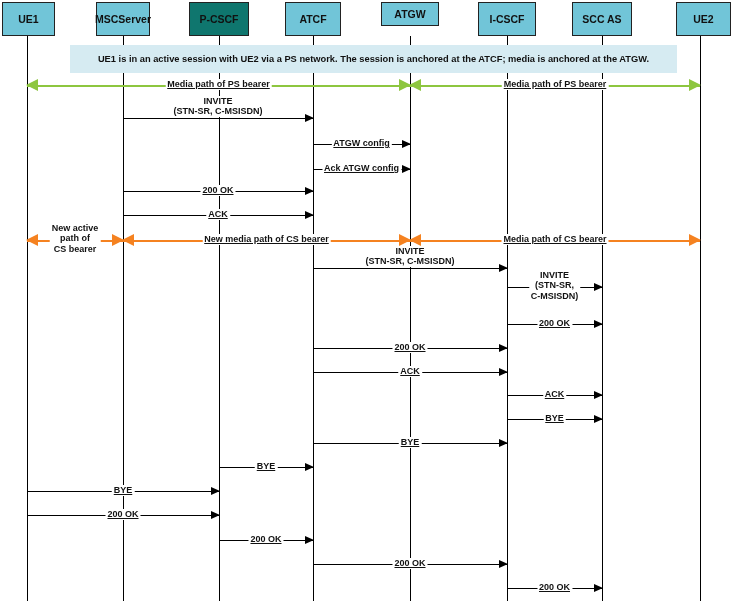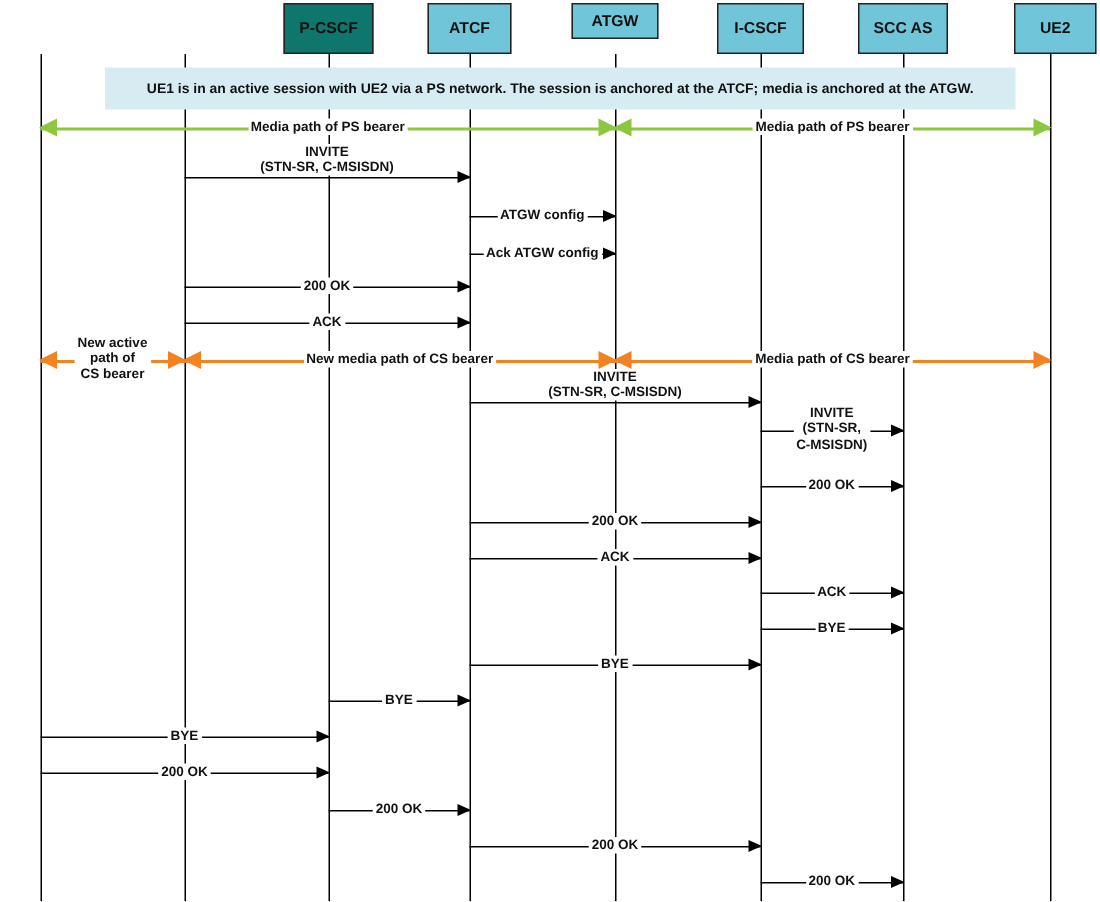--- a/index.html
+++ b/index.html
@@ -14,30 +14,35 @@
         font-weight:bold;font-size:9.3px;color:#111;padding:0 8px;}
   .msg{position:absolute;height:0;}
   .msg .line{position:absolute;left:0;top:0;height:0;border-top-width:1px;border-top-style:solid;width:100%;}
   .msg .head{position:absolute;top:-4.5px;width:0;height:0;border-top:4.5px solid transparent;border-bottom:4.5px solid transparent;}
   .msg .head.r{right:-1px;border-left-width:9px;border-left-style:solid;}
   .msg .head.l{left:-1px;border-right-width:9px;border-right-style:solid;}
   .msg .lbl{position:absolute;left:50%;transform:translateX(-50%);
             text-align:center;white-space:nowrap;font-size:9px;font-weight:bold;color:#111;
             background:#fff;padding:0 2px;line-height:1.18;}
   .lbl.above{bottom:2px;}
-  .lbl.center{top:-6px;}
+  .lbl.center{top:-6px;text-decoration:underline;}
   .lbl.two{top:-8px;}
   .media .lbl{background:#fff;}
 </style>
 </head>
 <body>
 
 <div id="canvas">
     <div class="lifeline" style="left: 27px; top: 36px; height: 565px;"></div>
+    <div class="actorbox" style="left: 2px; top: 2px; width: 53px; height: 34px; background: rgb(113, 197, 216);">UE1</div>
     <div class="lifeline" style="left: 123px; top: 36px; height: 565px;"></div>
+    <div class="actorbox" style="left: 96px; top: 2px; width: 54px; height: 34px; background: rgb(113, 197, 216);">
+      <div>MSC</div>
+      <div>Server</div>
+    </div>
     <div class="lifeline" style="left: 219px; top: 36px; height: 565px;"></div>
     <div class="actorbox" style="left: 189px; top: 2px; width: 60px; height: 34px; background: #0f766e;">P-CSCF</div>
     <div class="lifeline" style="left: 313px; top: 36px; height: 565px;"></div>
     <div class="actorbox" style="left: 285px; top: 2px; width: 56px; height: 34px; background: rgb(113, 197, 216);">ATCF</div>
     <div class="lifeline" style="left: 410px; top: 36px; height: 565px;"></div>
     <div class="actorbox" style="left: 381px; top: 2px; width: 58px; height: 24px; background: rgb(113, 197, 216);">ATGW</div>
     <div class="lifeline" style="left: 507px; top: 36px; height: 565px;"></div>
     <div class="actorbox" style="left: 478px; top: 2px; width: 58px; height: 34px; background: rgb(113, 197, 216);">I-CSCF</div>
     <div class="lifeline" style="left: 602px; top: 36px; height: 565px;"></div>
     <div class="actorbox" style="left: 572px; top: 2px; width: 60px; height: 34px; background: rgb(113, 197, 216);">SCC AS</div>

